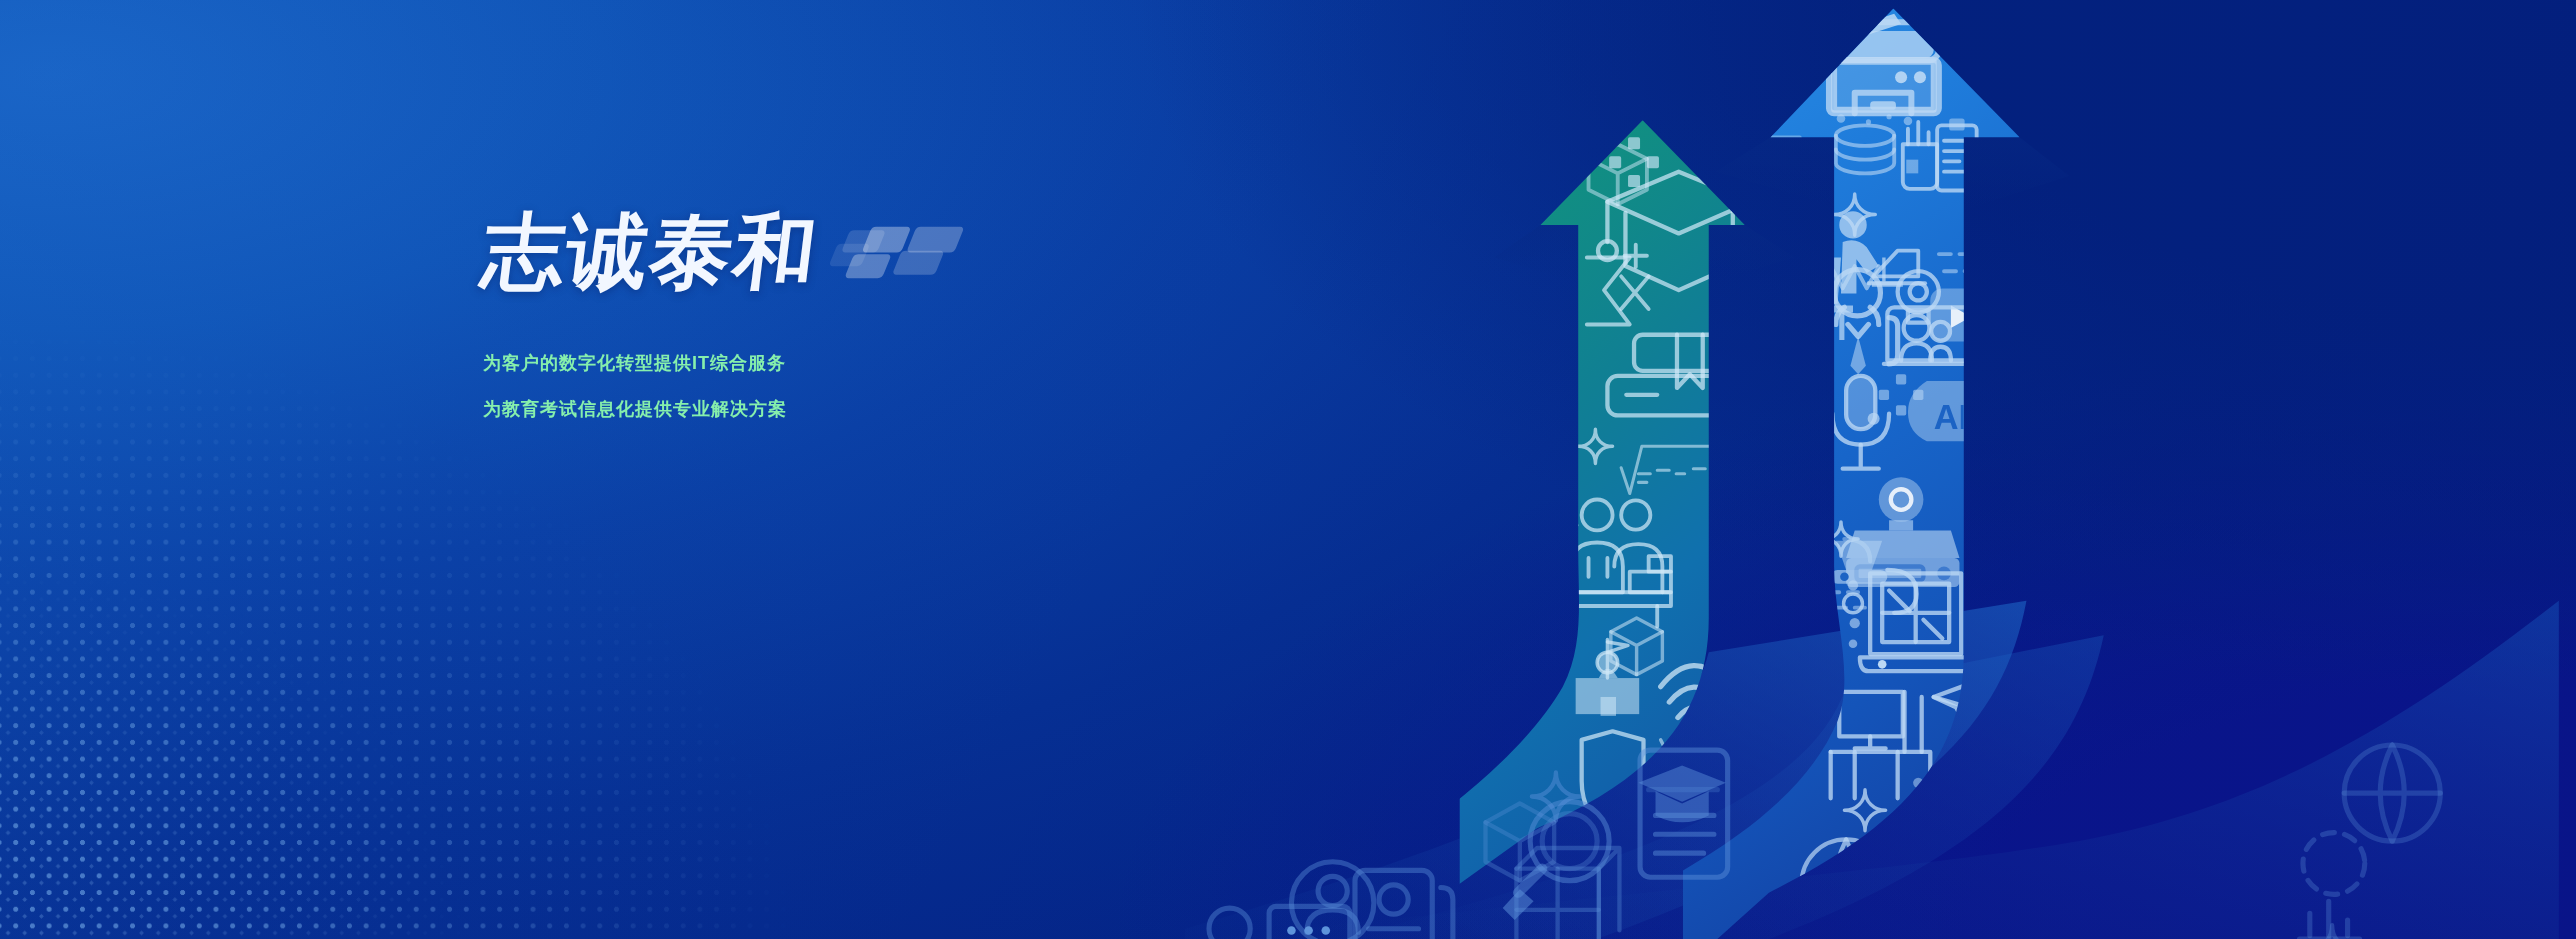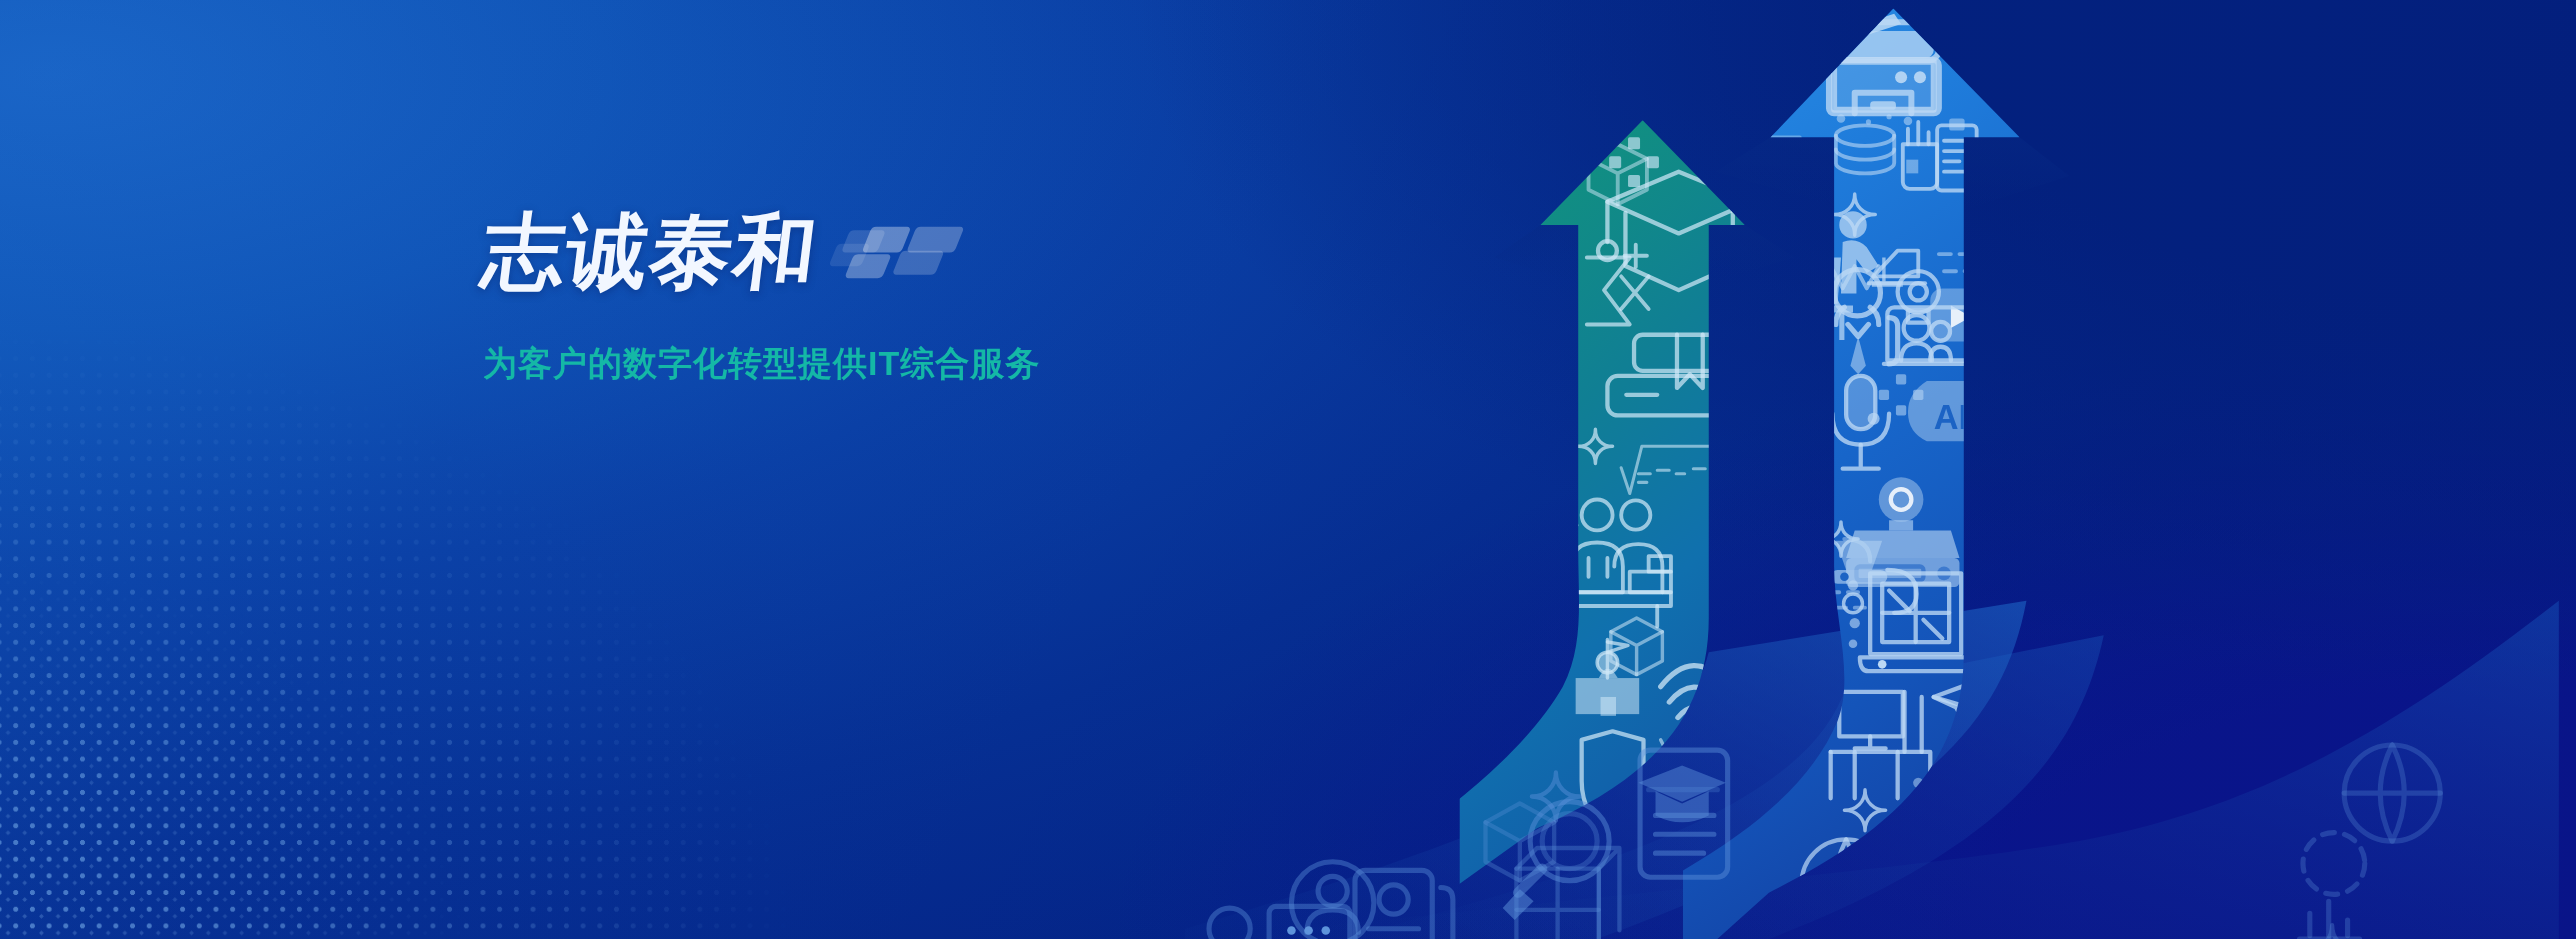--- a/index.html
+++ b/index.html
@@ -62,24 +62,24 @@
     color:#f2f7ff;
     letter-spacing:1.7px;
     transform:skewX(-7deg);
     white-space:nowrap;
     text-shadow:0 1.7px 8.6px rgba(0,20,80,0.35);
   }
   .logo-mark{position:absolute;left:345px;top:20.6px;width:163px;height:60px;}
 
   .tagline{margin-top:41px;}
   .tag-line{
-    font-size:34px;
+    font-size:18px;
     line-height:30px;
     font-weight:bold;
-    color:#14b8a6;
+    color:#86efac;
     letter-spacing:1px;
     white-space:nowrap;
   }
   .tag-line + .tag-line{margin-top:15.5px;}
 </style>
 </head>
 <body>
 
 <div id="stage">
 
@@ -614,18 +614,19 @@
           <rect x="44" y="34" width="44" height="28" rx="5" fill="#ffffff" fill-opacity=".30"></rect>
           <rect x="20" y="22" width="38" height="26" rx="5" fill="#ffffff" fill-opacity=".10"></rect>
           <rect x="104" y="2" width="56" height="30" rx="5" fill="#ffffff" fill-opacity=".26"></rect>
           <rect x="98" y="30" width="50" height="28" rx="5" fill="#ffffff" fill-opacity=".20"></rect>
         </g>
       </svg>
     </div>
 
     <div class="tagline">
       <div class="tag-line">为客户的数字化转型提供IT综合服务</div>
+      <div class="tag-line">为教育考试信息化提供专业解决方案</div>
     </div>
 
   </div>
 
 </div>
 
 
 </body></html>

